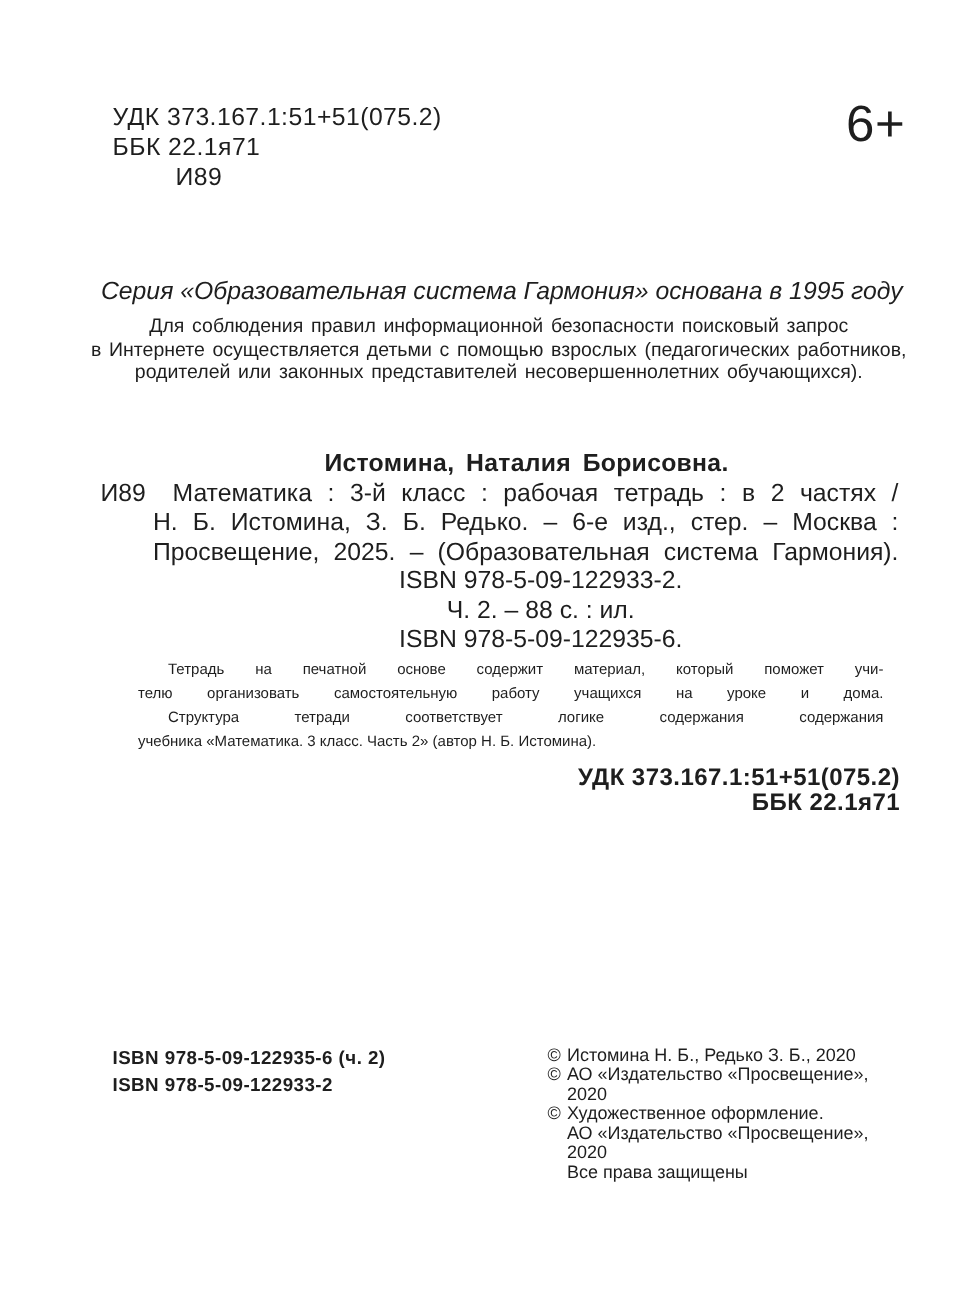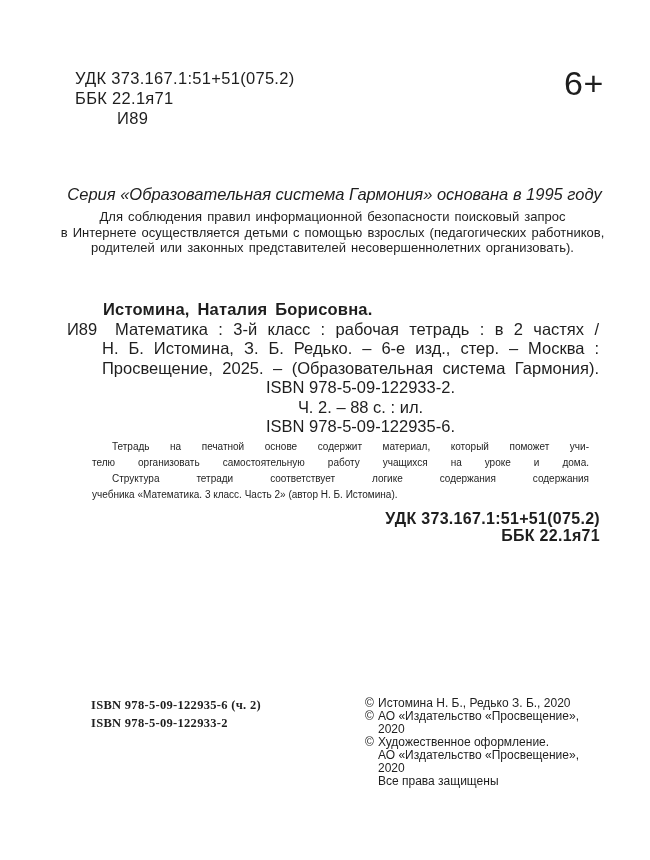--- a/index.html
+++ b/index.html
@@ -50,20 +50,21 @@
   
   .bib-block {
     left: 67px; top: 300px; width: 532px;
     font-size: 16.5px; line-height: 19.5px;
   }
   .bib-author {
     padding-left: 36px;
     font-weight: bold;
     word-spacing: 3px;
     letter-spacing: 0.2px;
+    text-align: center;
   }
   .bib-row { position: relative; }
   .bib-entry-code { position: absolute; left: 0; top: 0; }
   .bib-title {
     margin-left: 48px;
     text-align: justify; text-align-last: justify;
   }
   .bib-cont {
     margin-left: 35px;
     text-align: justify; text-align-last: justify;
@@ -83,26 +84,25 @@
     right: 50px; top: 510px;
     text-align: right;
     font-weight: bold;
     font-size: 16px; line-height: 17px;
     letter-spacing: 0.3px;
     white-space: nowrap;
   }
 
   
   .footer-isbn {
-    left: 91px; top: 697px;
+    left: 75px; top: 697px;
     font-weight: bold;
     font-size: 12.5px; line-height: 17.5px;
     letter-spacing: 0.3px;
     white-space: nowrap;
-    font-family: Liberation Serif, serif;
   }
 
   
   .footer-copy {
     left: 365px; top: 697px; width: 240px;
     font-size: 12px; line-height: 13px;
   }
   .copy-line { display: flex; }
   .copy-mark { width: 13px; flex: 0 0 13px; }
   .copy-text { flex: 1; }
@@ -118,21 +118,21 @@
     <div class="head-code">И89</div>
   </div>
 
   <div class="abs age-badge">6+</div>
 
   <div class="abs series-line">Серия «Образовательная система Гармония» основана в 1995 году</div>
 
   <div class="abs safety-block">
     <div>Для соблюдения правил информационной безопасности поисковый запрос</div>
     <div>в Интернете осуществляется детьми с помощью взрослых (педагогических работников,</div>
-    <div>родителей или законных представителей несовершеннолетних организовать).</div>
+    <div>родителей или законных представителей несовершеннолетних обучающихся).</div>
   </div>
 
   <div class="abs bib-block">
     <div class="bib-author">Истомина, Наталия Борисовна.</div>
     <div class="bib-row">
       <span class="bib-entry-code">И89</span>
       <div class="bib-title">Математика : 3-й класс : рабочая тетрадь : в 2 частях /</div>
     </div>
     <div class="bib-cont">Н. Б. Истомина, З. Б. Редько. – 6-е изд., стер. – Москва :</div>
     <div class="bib-cont">Просвещение, 2025. – (Образовательная система Гармония).</div>

